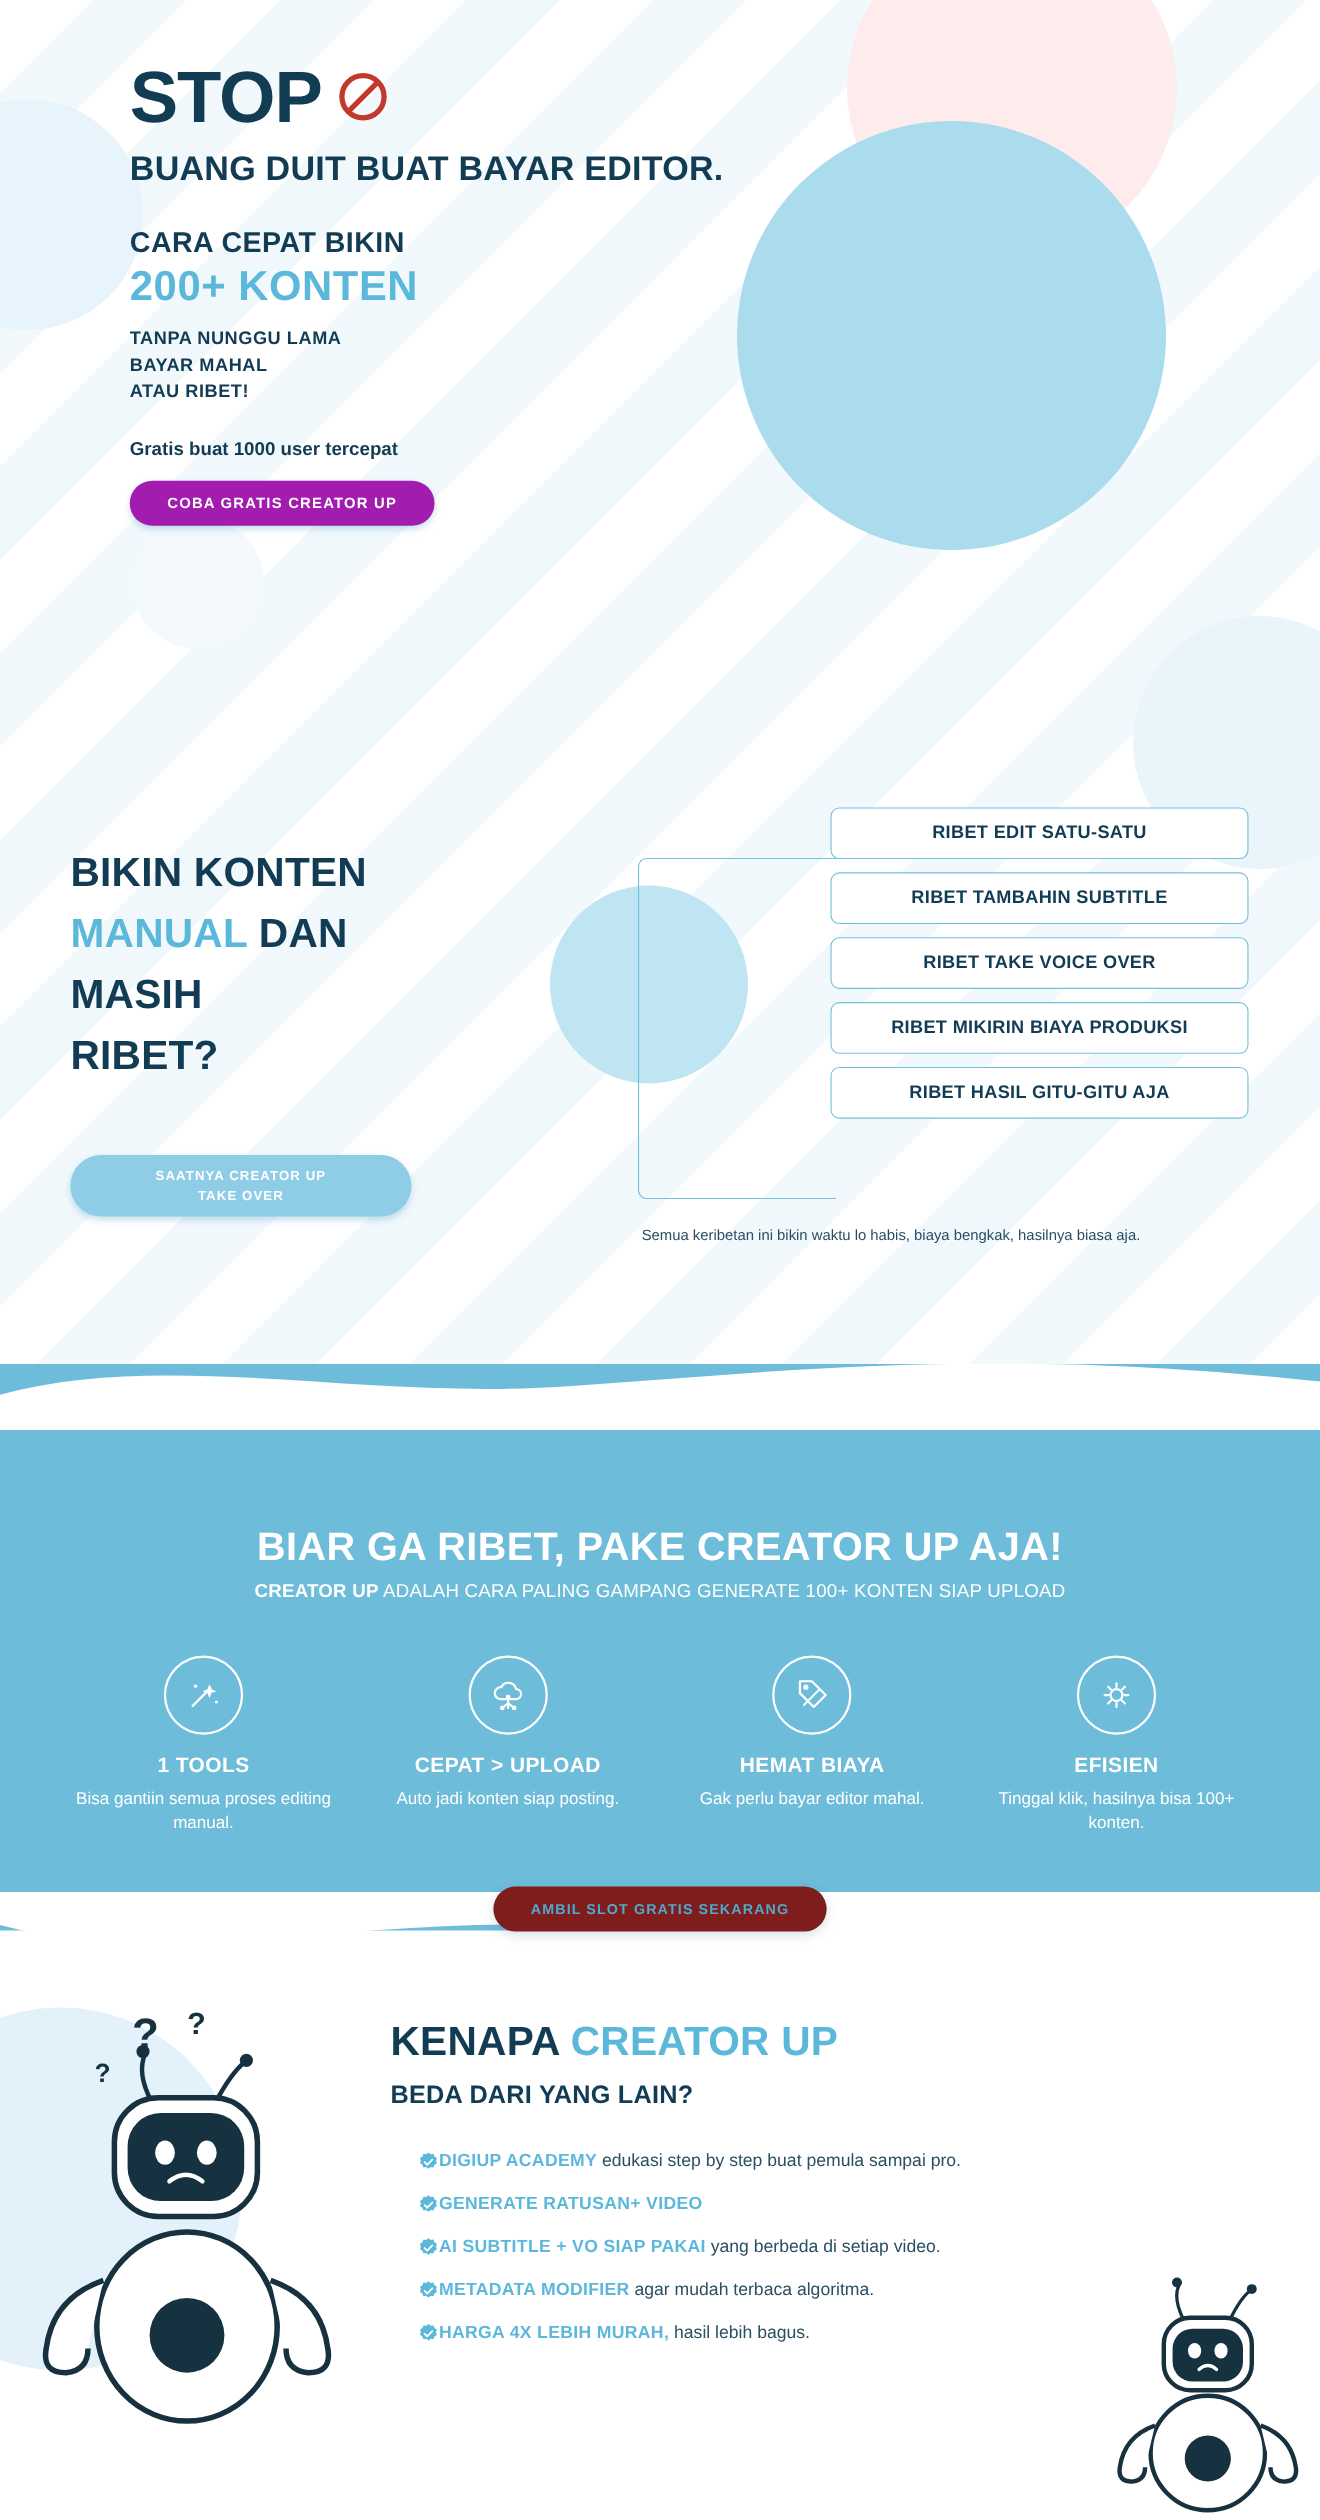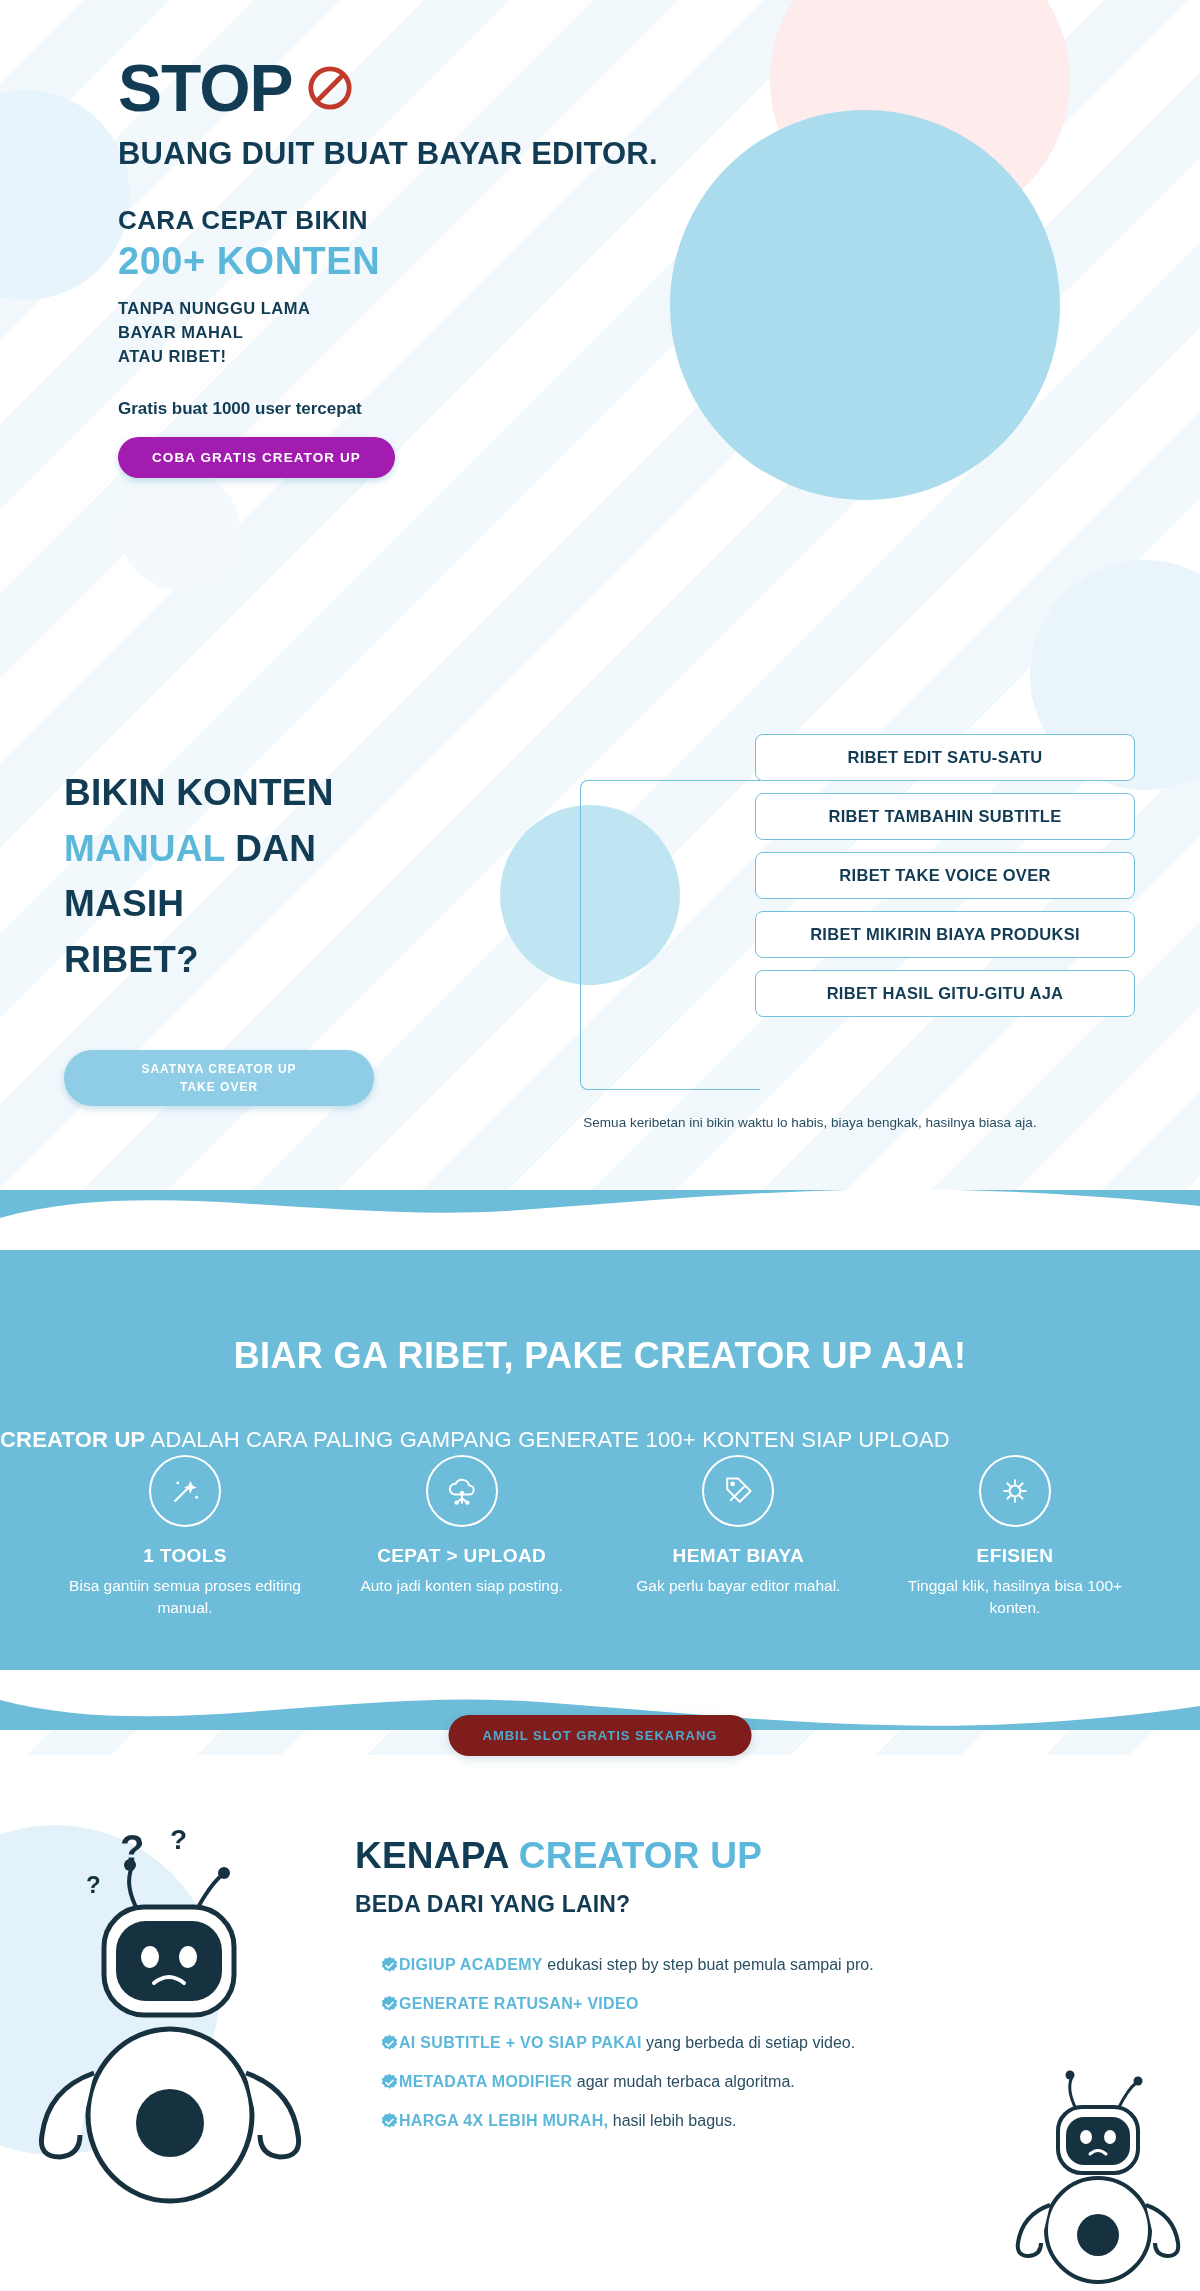--- a/index.html
+++ b/index.html
@@ -105,36 +105,36 @@
     border-left: 1.6px solid #73c0dd; border-top: 1.6px solid #73c0dd;
     border-bottom: 1.6px solid #73c0dd; border-radius: 8px 0 0 8px;
   }
   .sec2-note {
     position: absolute; left: 470px; top: 415px; width: 680px; text-align: center;
     font-size: 13.5px; color: #2a4f63;
   }
 
   
   .band {
-    position: absolute; top: 1190px; left: 0; width: 1200px; height: 540px;
+    position: absolute; top: 1240px; left: 0; width: 1200px; height: 540px;
     background: #6dbcd9;
   }
   .band-top-wave {
     position: absolute; top: -2px; left: 0; width: 1200px; height: 62px;
   }
   .band-bottom-wave {
     position: absolute; bottom: -2px; left: 0; width: 1200px; height: 62px;
   }
   .band-title {
     position: absolute; top: 145px; left: 0; width: 1200px; text-align: center;
     color: #ffffff; font-size: 36px; font-weight: 700; letter-spacing: .4px;
   }
   .band-sub {
-    position: absolute; top: 197px; left: 0; width: 1200px; text-align: left;
-    color: #ffffff; font-size: 22px; font-weight: 500; letter-spacing: .2px; margin-top: 40px;
+    position: absolute; top: 197px; left: 0; width: 1200px; text-align: center;
+    color: #ffffff; font-size: 17px; font-weight: 500; letter-spacing: .2px;
   }
   .band-sub b { font-weight: 700; }
   .features {
     position: absolute; top: 265px; left: 60px; width: 1080px;
     display: flex; justify-content: space-between;
   }
   .feature { width: 250px; text-align: center; color: #ffffff; }
   .feature-ico {
     width: 72px; height: 72px; margin: 0 auto 18px; border-radius: 50%;
     border: 2px solid #ffffff; display: flex; align-items: center; justify-content: center;

